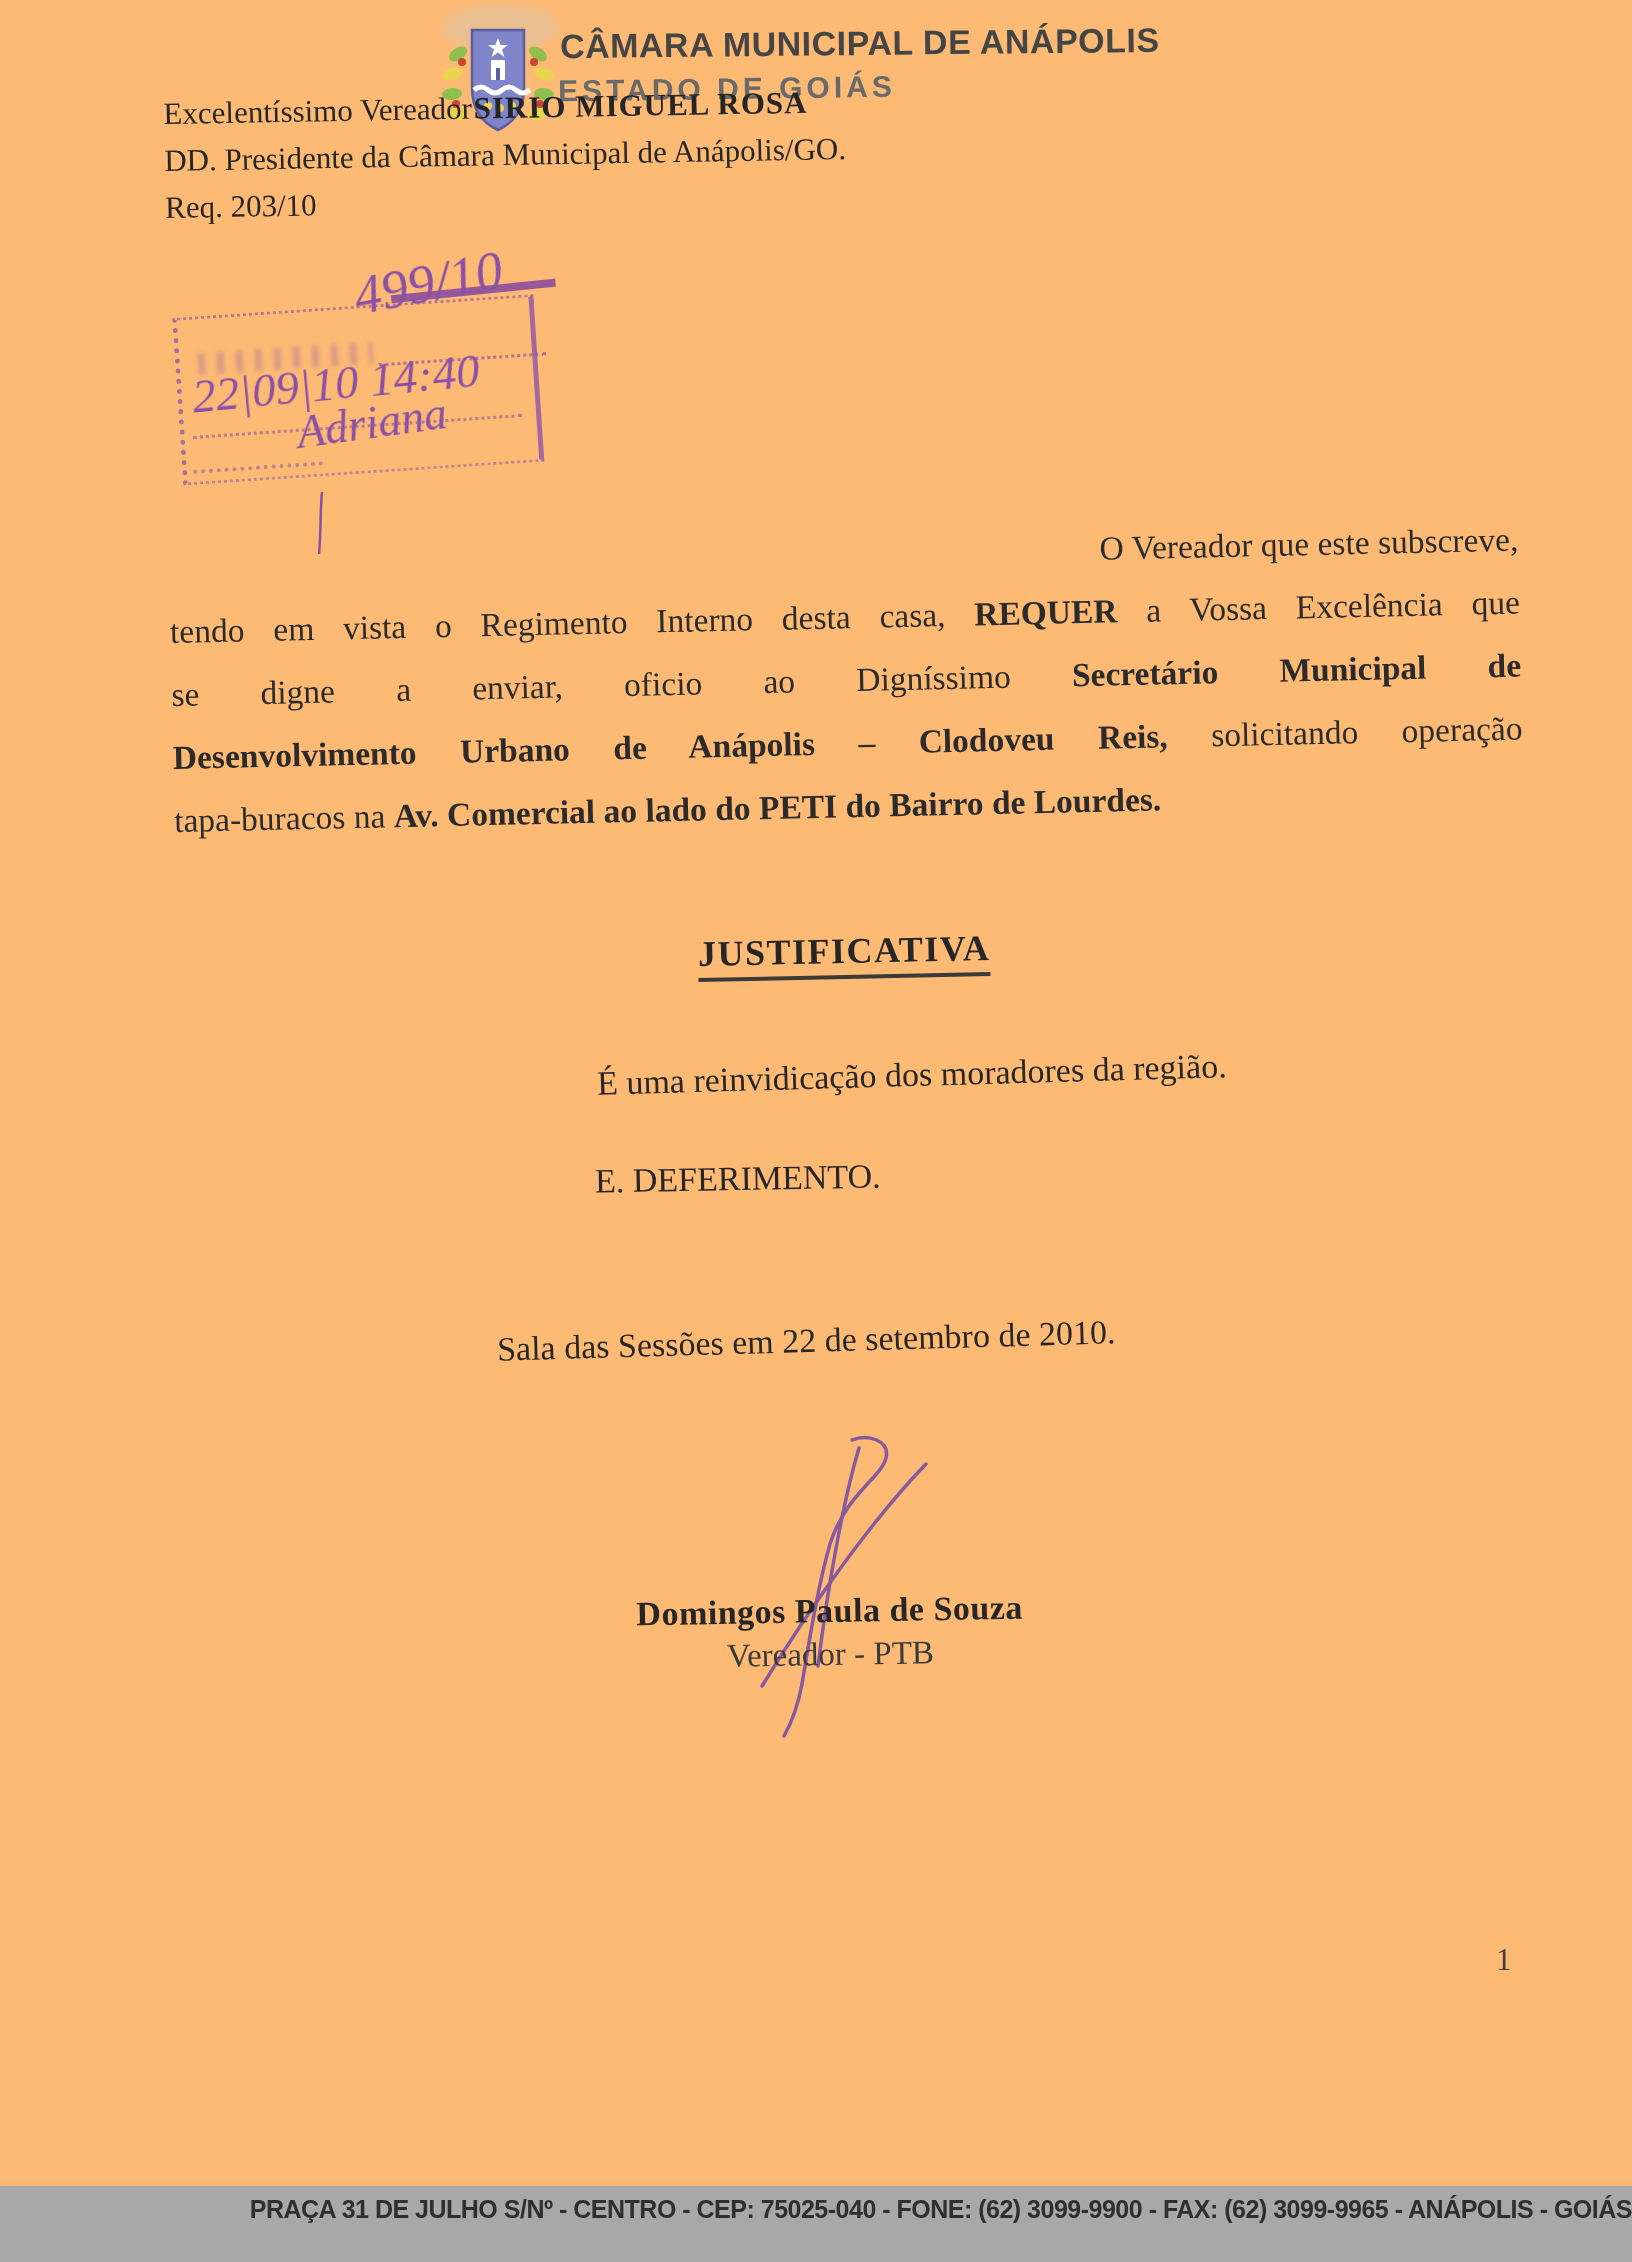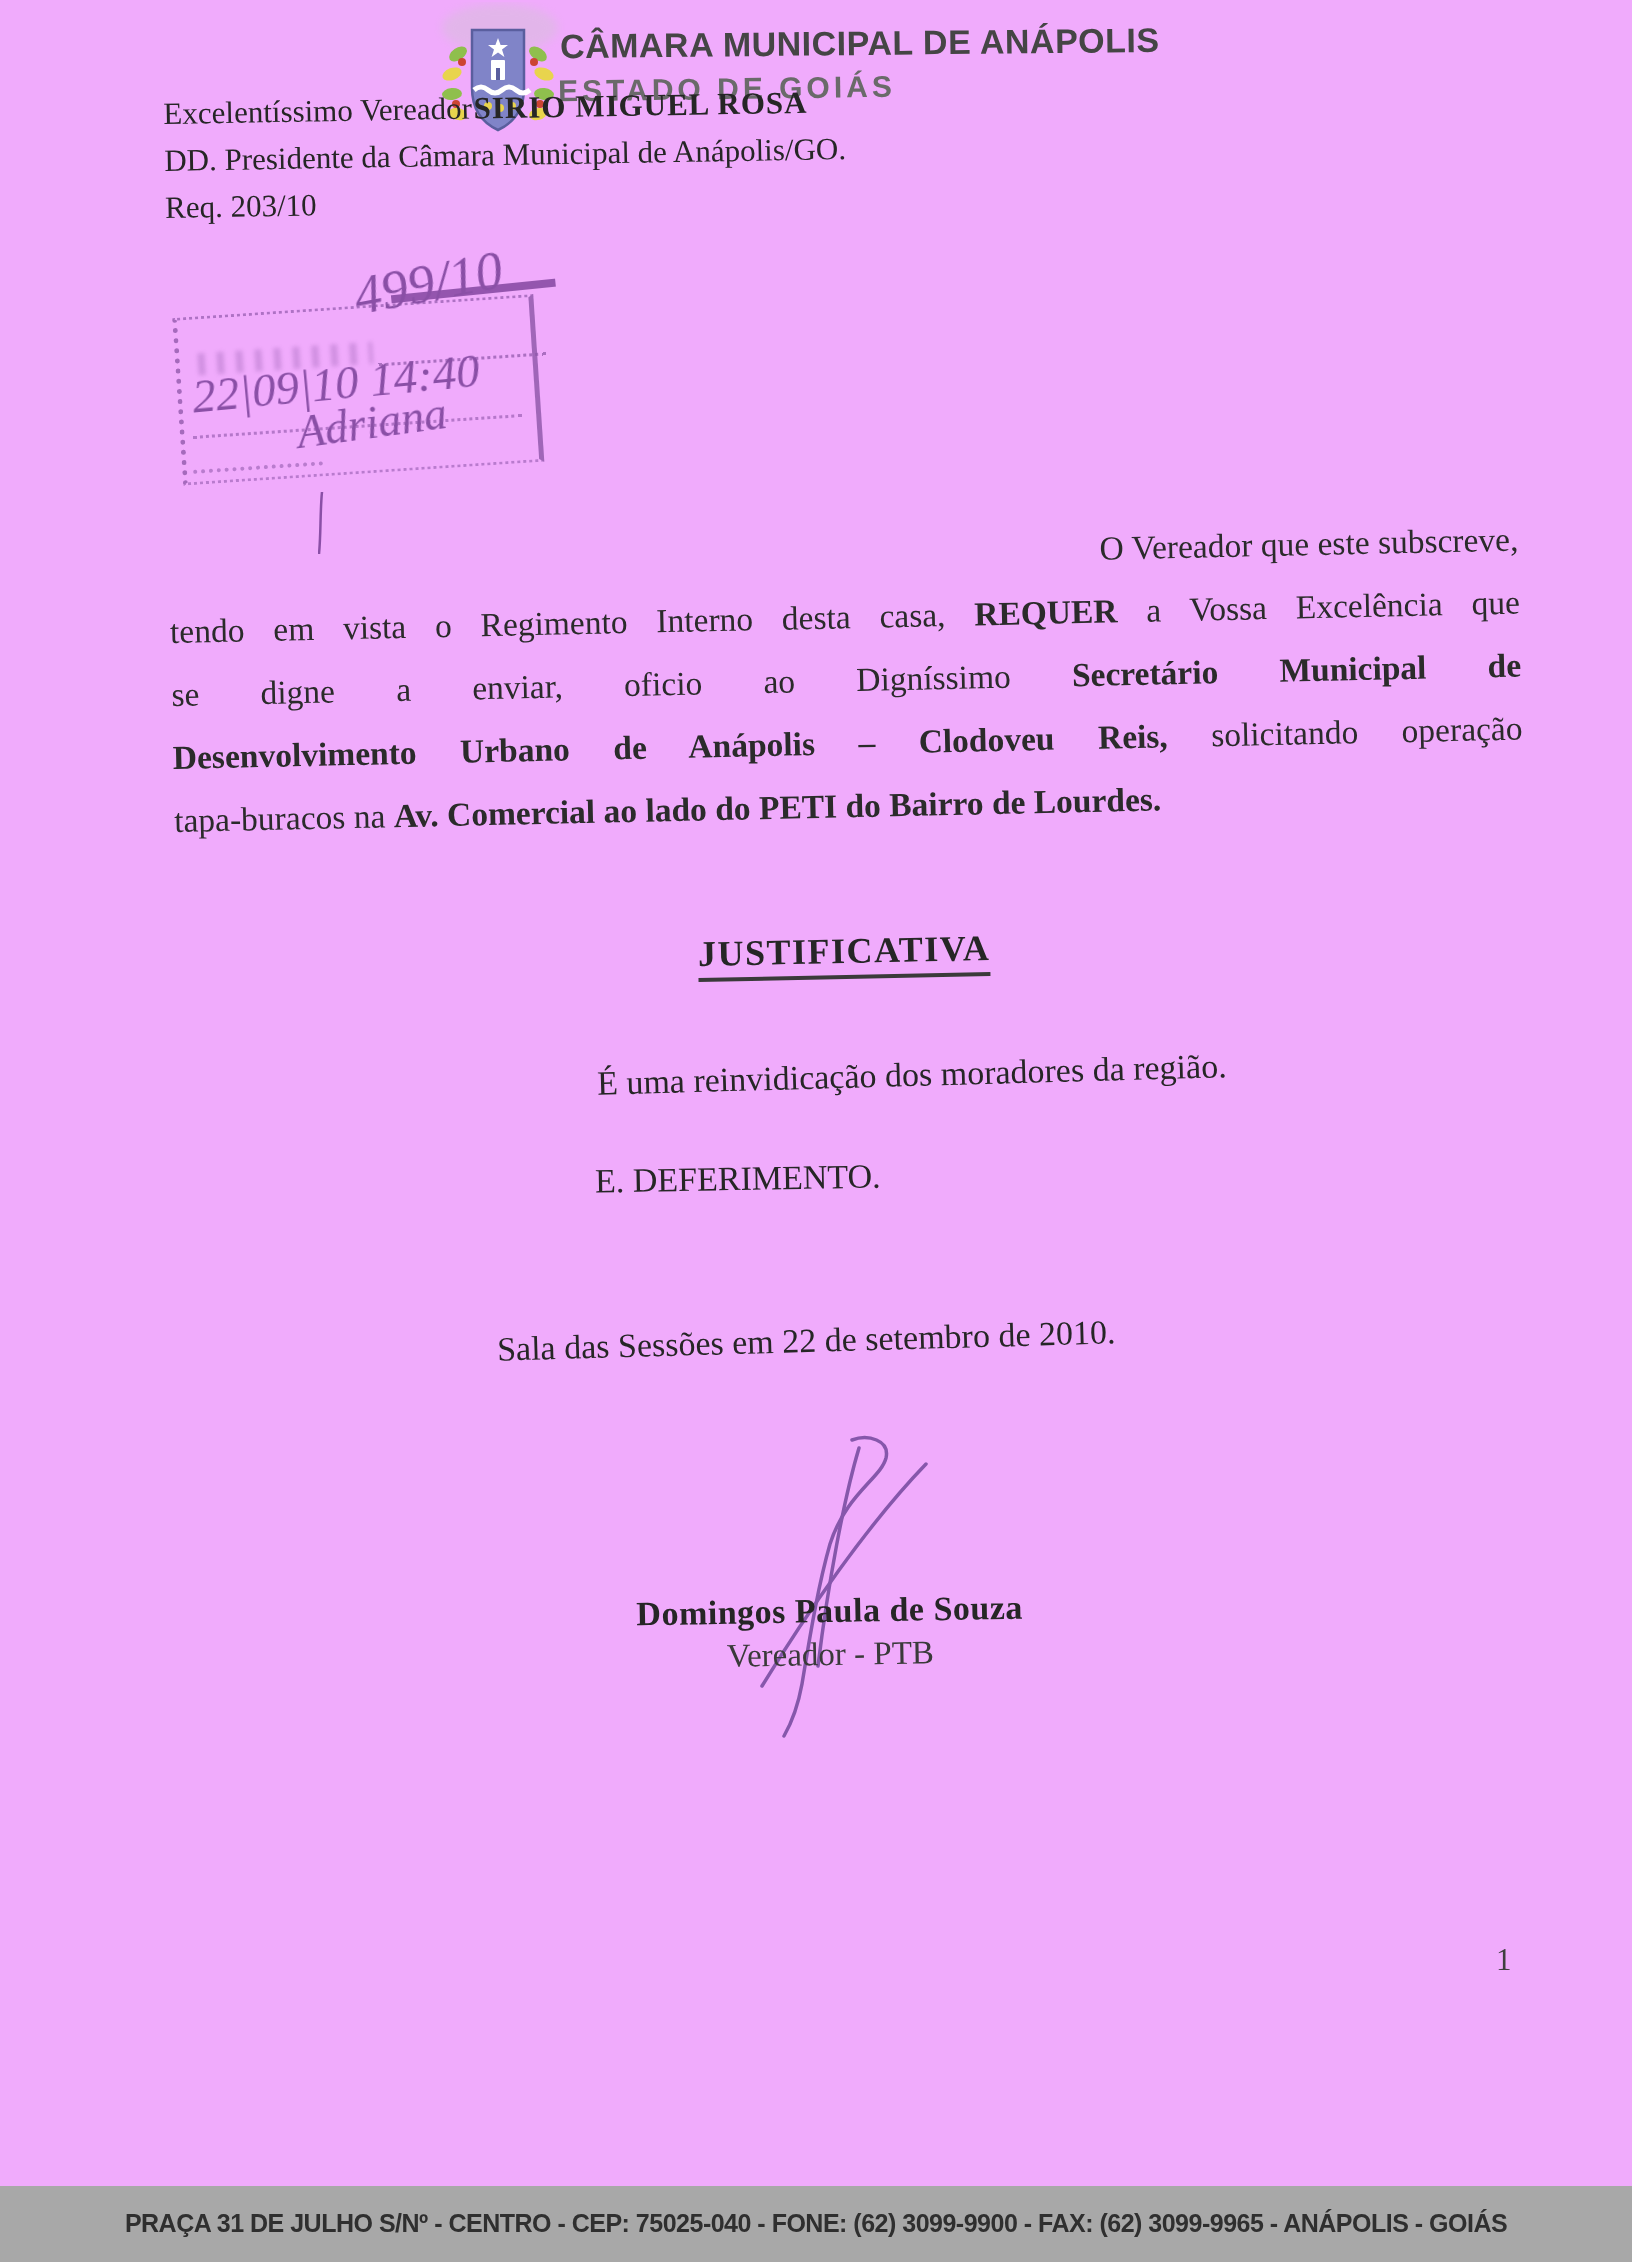--- a/index.html
+++ b/index.html
@@ -1,21 +1,21 @@
 <!DOCTYPE html>
 <html><head>
 <meta charset="utf-8">
 <style>
   * { margin: 0; padding: 0; box-sizing: border-box; }
   html, body { background: #e8e8e8; }
   .page {
     position: relative;
     width: 1632px;
     height: 2262px;
-    background: #f0abfc;
+    background: #fdba74;
     overflow: hidden;
     font-family: "Liberation Serif", serif;
     color: #262626;
   }
   
   .crest { position: absolute; left: 428px; top: 2px; width: 140px; height: 156px; }
   .org-name {
     position: absolute; left: 560px; top: 24px;
     font-family: "Liberation Sans", sans-serif;
     font-weight: bold; font-size: 34px; color: #454545;
@@ -119,21 +119,21 @@
   }
   .signer-name { font-weight: bold; font-size: 34px; letter-spacing: 0.5px; }
   .signer-title { font-size: 33px; margin-top: 6px; color: #3a3a3a; }
   .page-num { position: absolute; left: 1496px; top: 1942px; font-size: 31px; color: #3f3f3f; }
   
   .footer-band {
     position: absolute; left: 0; top: 2186px; width: 1632px; height: 76px;
     background: #a8a8a8;
   }
   .footer-text {
-    margin-top: 23px; text-align: center;
+    margin-top: 9px; text-align: right;
     font-family: "Liberation Sans", sans-serif;
     font-weight: bold; font-size: 25px; letter-spacing: -0.5px;
     color: #2f2f2f;
   }
 </style>
 </head>
 <body>
 
 <div class="page">
 

